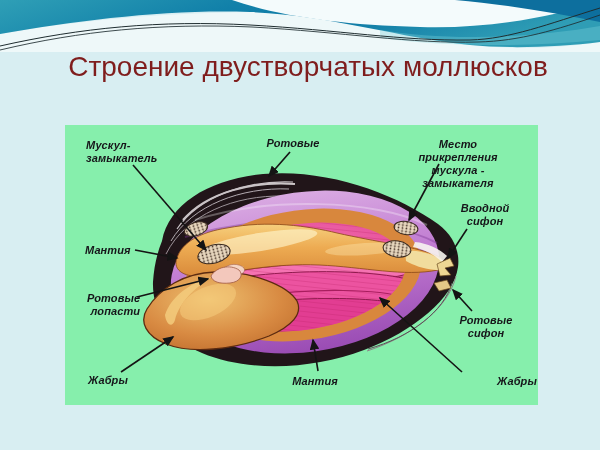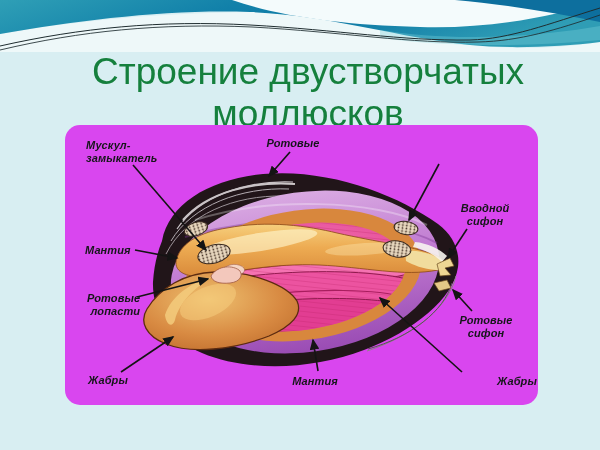--- a/index.html
+++ b/index.html
@@ -1,23 +1,23 @@
 <!DOCTYPE html>
 <html><head>
 <meta charset="utf-8">
 <style>
   html,body{margin:0;padding:0;background:#d8eef2;}
   .slide{position:relative;width:600px;height:450px;background:#d8eef2;overflow:hidden;
          font-family:"Liberation Sans",sans-serif;}
   .wave{position:absolute;top:0;left:0;width:600px;height:52px;display:block;}
   .title{position:absolute;top:51px;left:0;width:600px;margin:0;text-align:center;
          padding-left:16px;box-sizing:border-box;
-         font-family:"Liberation Sans",sans-serif;font-size:37px;font-weight:400;
-         color:#15803d;letter-spacing:0;}
-  .panel{position:absolute;left:65px;top:125px;width:473px;height:280px;background:#d946ef;border-radius:15px;}
+         font-family:"Liberation Sans",sans-serif;font-size:28px;font-weight:400;
+         color:#7f1d1d;letter-spacing:0;}
+  .panel{position:absolute;left:65px;top:125px;width:473px;height:280px;background:#86efac;}
   .panel svg{position:absolute;left:0;top:0;}
   .lbl{position:absolute;font:italic bold 11px/1.18 "Liberation Sans",sans-serif;
        color:#16161a;white-space:pre-line;letter-spacing:.1px;}
   .lbl-c{transform:translateX(-50%);text-align:center;}
 </style>
 </head>
 <body>
 
 <div class="slide">
 
@@ -152,20 +152,22 @@
         <path marker-end="url(#arrowHd)" d="M56,247 L108,212"></path>
         <path marker-end="url(#arrowHd)" d="M253,246 L248,215"></path>
         <path marker-end="url(#arrowHd)" d="M397,247 L315,173"></path>
         <path marker-end="url(#arrowHd)" d="M407,186 L388,165"></path>
       </g>
     </svg>
 
     <div class="lbl" style="left:21px;  top:14px;">Мускул-
 замыкатель</div>
     <div class="lbl lbl-c" style="left:228px; top:12px;">Ротовые</div>
+    <div class="lbl lbl-c" style="left:393px; top:13px;">Место прикрепления
+мускула - замыкателя</div>
     <div class="lbl lbl-c" style="left:420px; top:77px;">Вводной
 сифон</div>
     <div class="lbl" style="left:20px;  top:119px;">Мантия</div>
     <div class="lbl" style="left:22px;  top:167px;text-align:right;">Ротовые
 лопасти</div>
     <div class="lbl" style="left:23px;  top:249px;">Жабры</div>
     <div class="lbl lbl-c" style="left:250px; top:250px;">Мантия</div>
     <div class="lbl lbl-c" style="left:420px; top:250px;margin-left:32px;">Жабры</div>
     <div class="lbl lbl-c" style="left:421px; top:189px;">Ротовые
 сифон</div>

